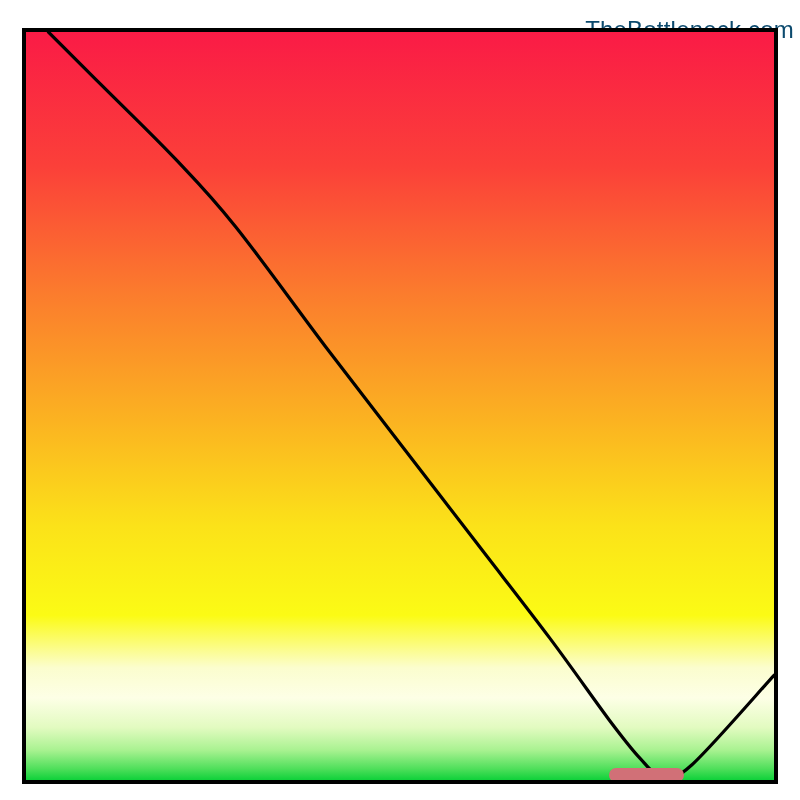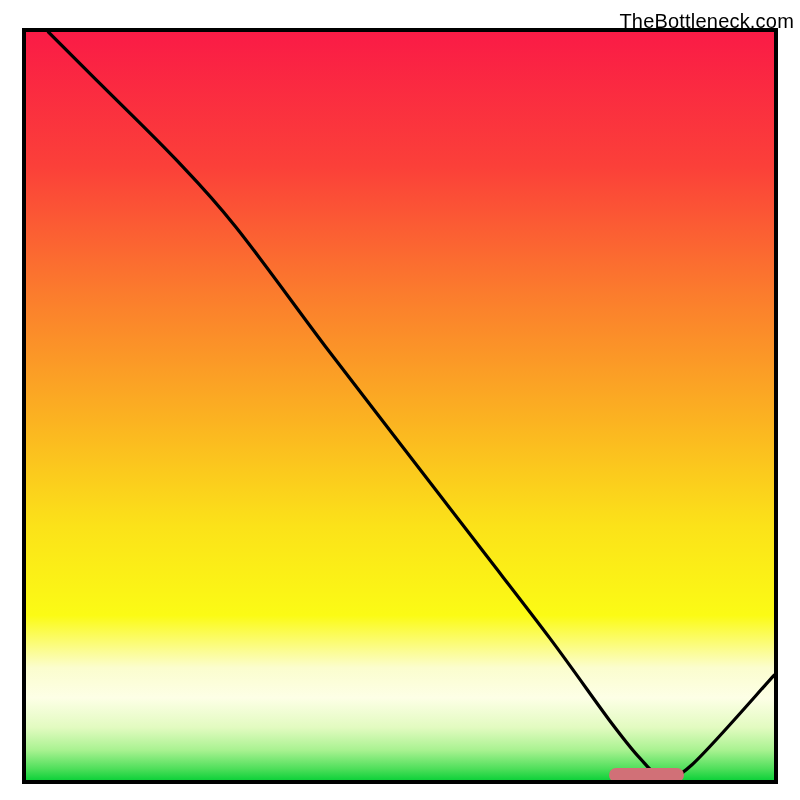--- a/index.html
+++ b/index.html
@@ -11,25 +11,25 @@
     font-family: Arial, Helvetica, sans-serif;
     overflow: hidden;
   }
   .stage {
     position: relative;
     width: 800px;
     height: 800px;
   }
   .watermark {
     position: absolute;
-    top: 10px;
+    top: 16px;
     right: 6px;
-    font-size: 20px;
+    font-size: 24px;
     font-weight: 400;
-    color: #000000;
+    color: #0c4a6e;
     letter-spacing: 0.2px;
     user-select: none;
   }
   .plot-frame {
     position: absolute;
     left: 22px;
     top: 28px;
     width: 756px;
     height: 756px;
     border: 4px solid #000;

